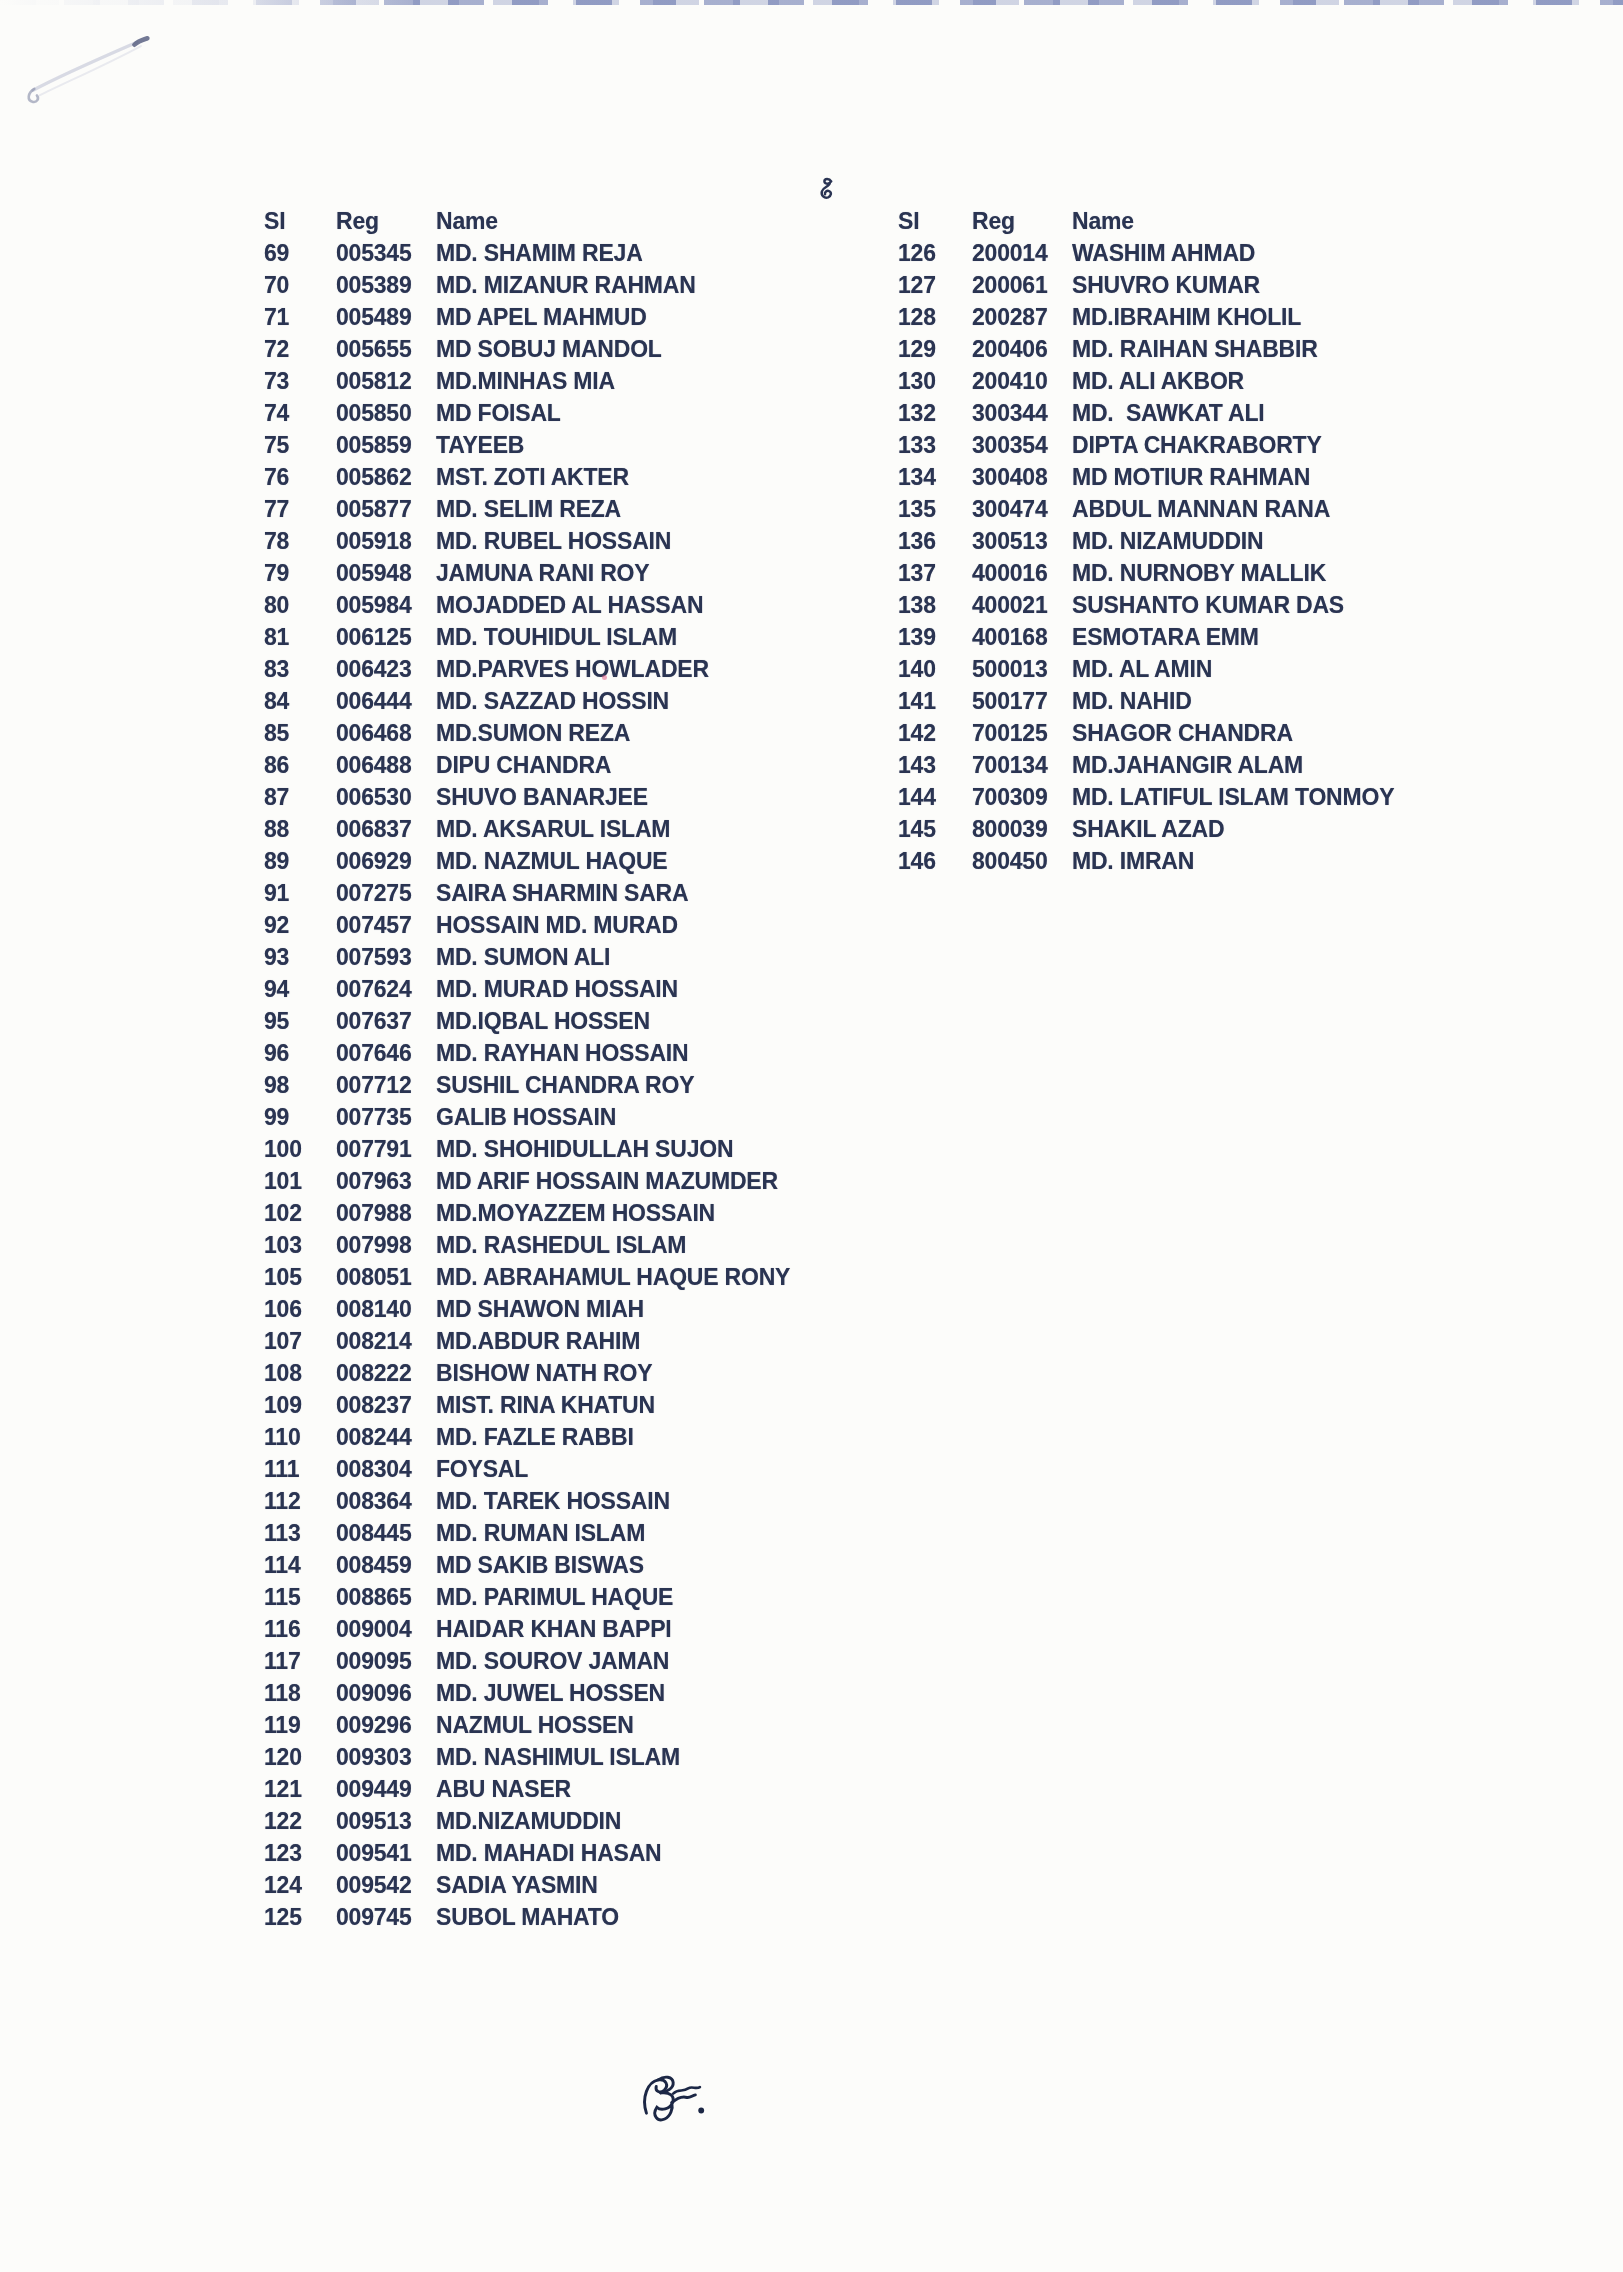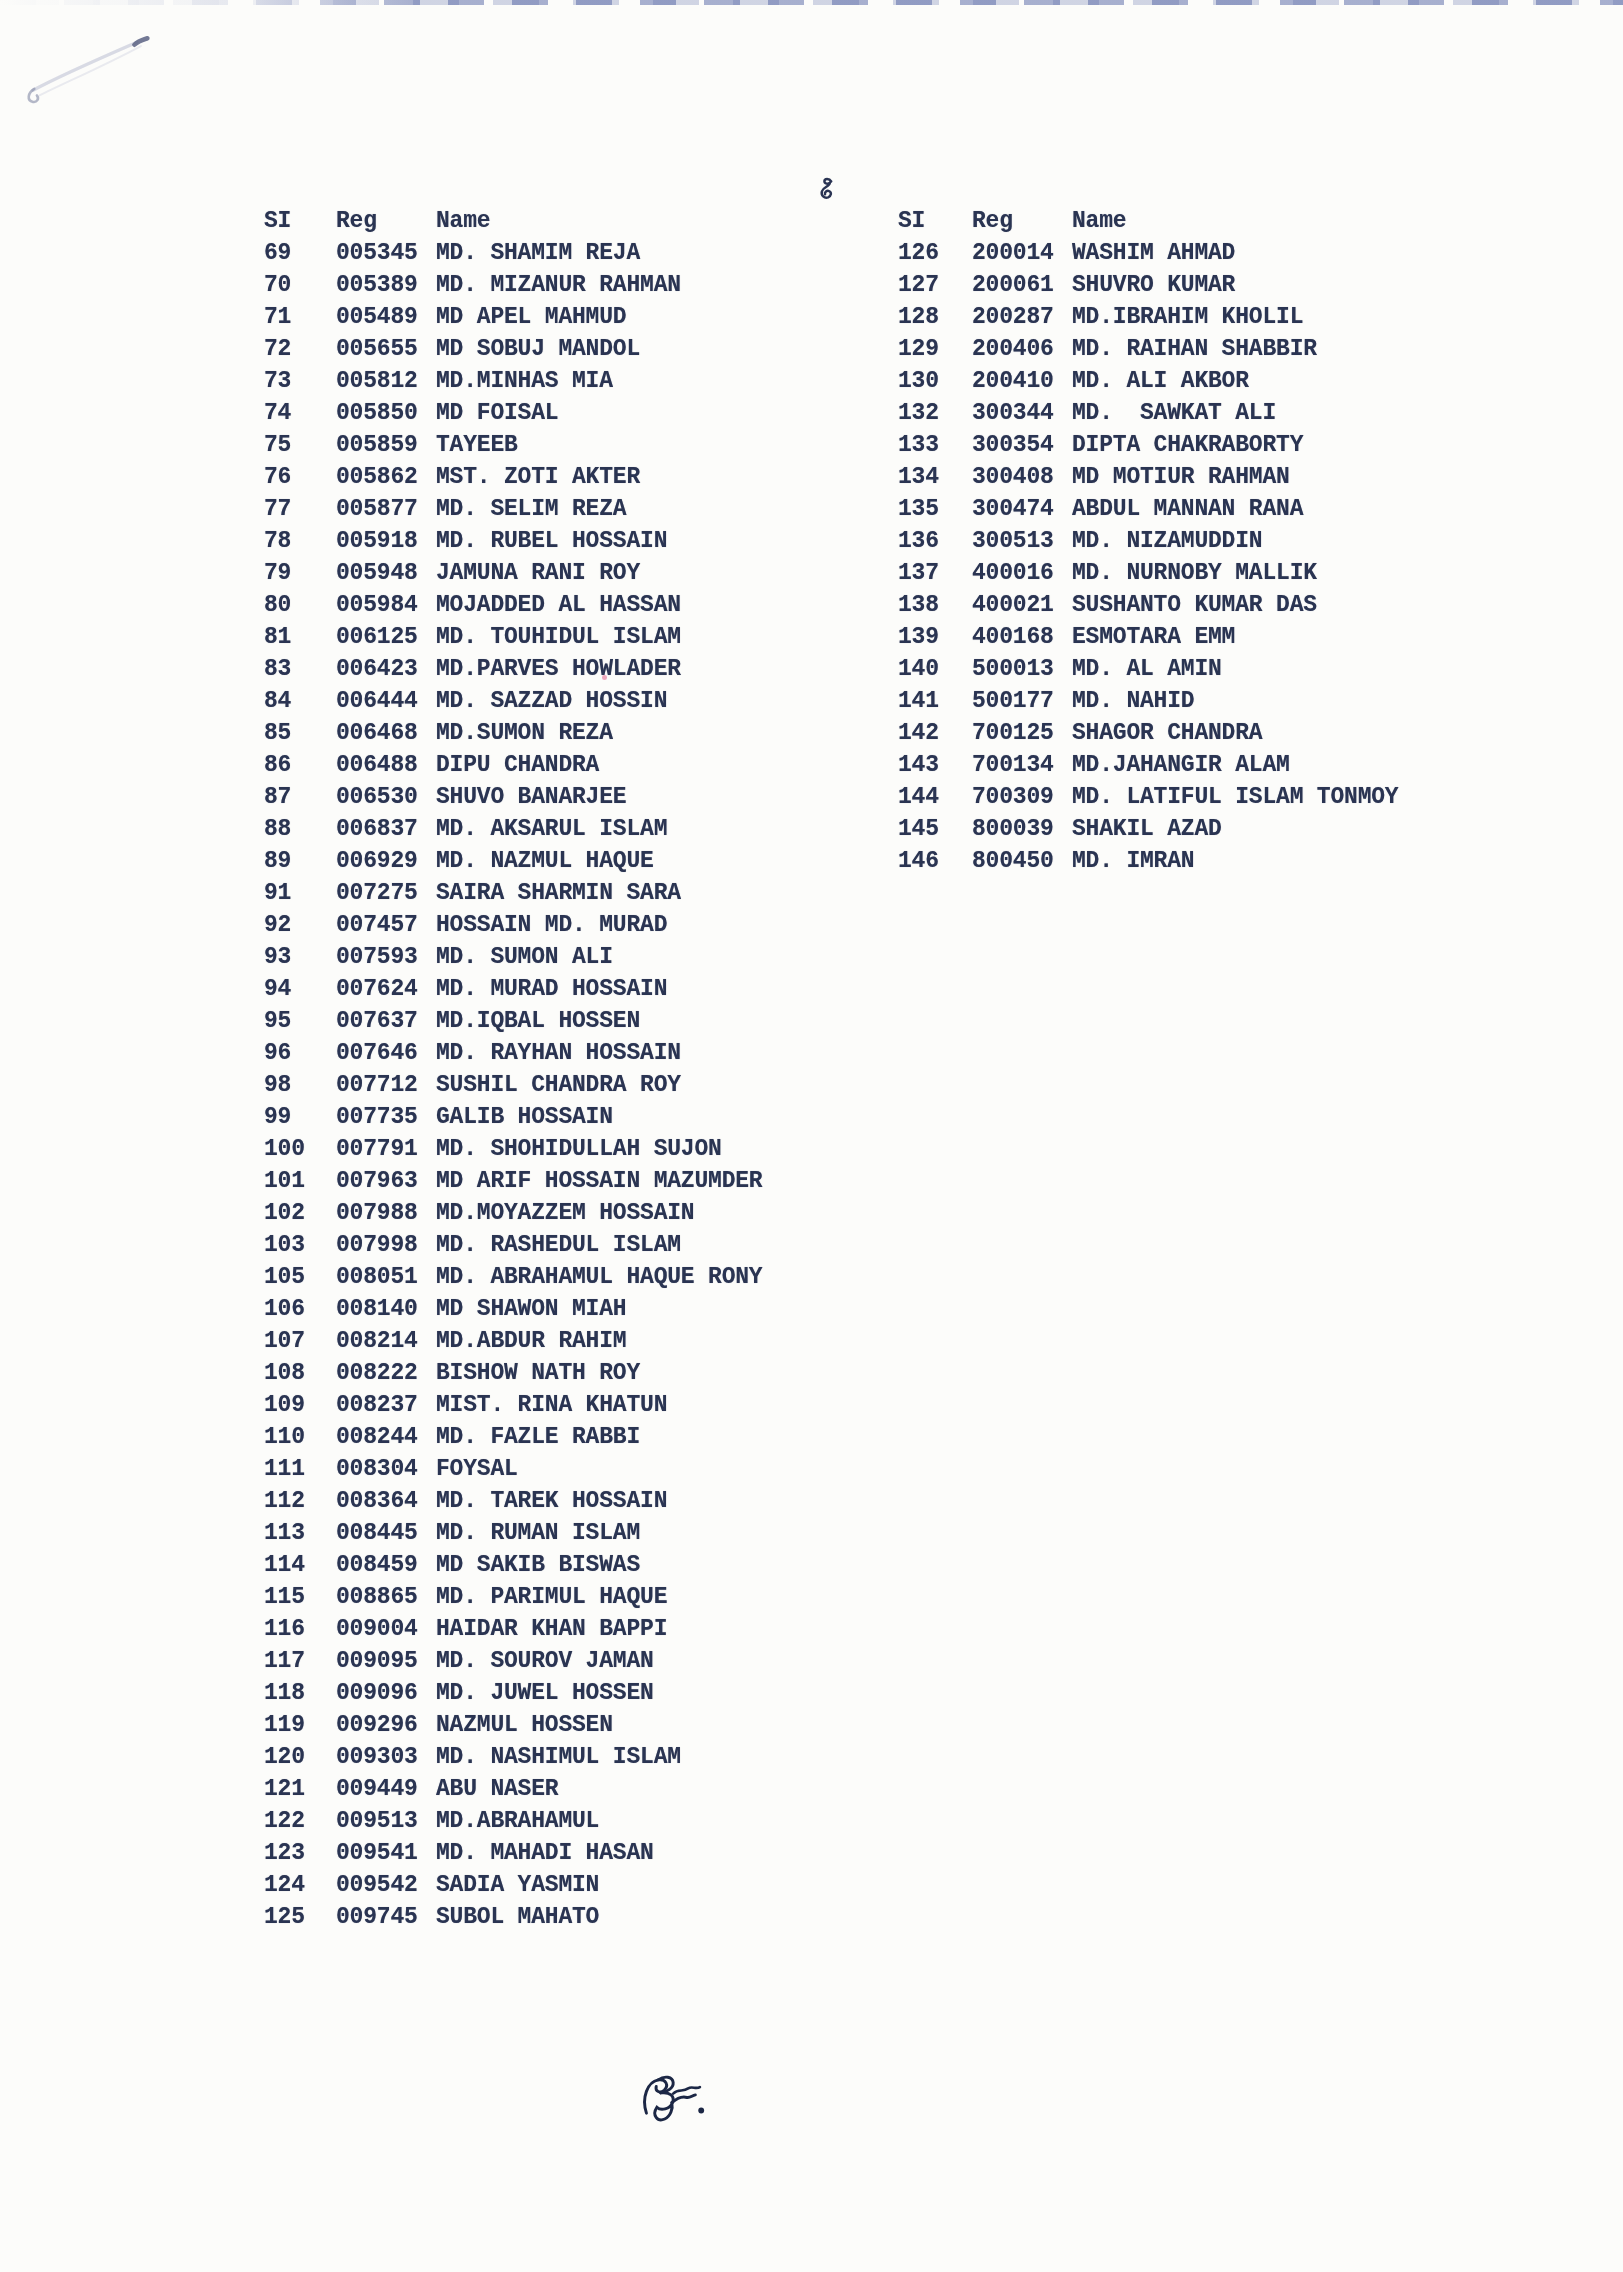--- a/index.html
+++ b/index.html
@@ -1,21 +1,21 @@
 <!DOCTYPE html>
 <html style="font-size:10.4px"><head>
 <meta charset="utf-8">
 <style>
   html,body{margin:0;padding:0;background:#fcfcfa;}
   .page{
     position:relative;
     width:1623px;height:2273px;
     background:#fcfcfa;
     overflow:hidden;
-    font-family:Liberation Mono, monospace;
+    font-family:Liberation Sans, sans-serif;
   }
   
   .edge-dashes{
     position:absolute;top:0;left:0;width:100%;height:5.2px;
     background:
       repeating-linear-gradient(90deg, rgba(82,99,163,0.50) 0 36px, rgba(82,99,163,0) 36px 64px),
       repeating-linear-gradient(90deg, rgba(82,99,163,0.26) 13px 59px, rgba(82,99,163,0) 59px 93px);
   }
   .edge-dashes::after{
     content:"";position:absolute;inset:0;
@@ -306,21 +306,21 @@
           <span class="cell c-name">MD. NASHIMUL ISLAM</span>
         </div>
         <div class="row">
           <span class="cell c-si">121</span>
           <span class="cell c-reg">009449</span>
           <span class="cell c-name">ABU NASER</span>
         </div>
         <div class="row">
           <span class="cell c-si">122</span>
           <span class="cell c-reg">009513</span>
-          <span class="cell c-name">MD.ABRAHAMUL</span>
+          <span class="cell c-name">MD.NIZAMUDDIN</span>
         </div>
         <div class="row">
           <span class="cell c-si">123</span>
           <span class="cell c-reg">009541</span>
           <span class="cell c-name">MD. MAHADI HASAN</span>
         </div>
         <div class="row">
           <span class="cell c-si">124</span>
           <span class="cell c-reg">009542</span>
           <span class="cell c-name">SADIA YASMIN</span>

